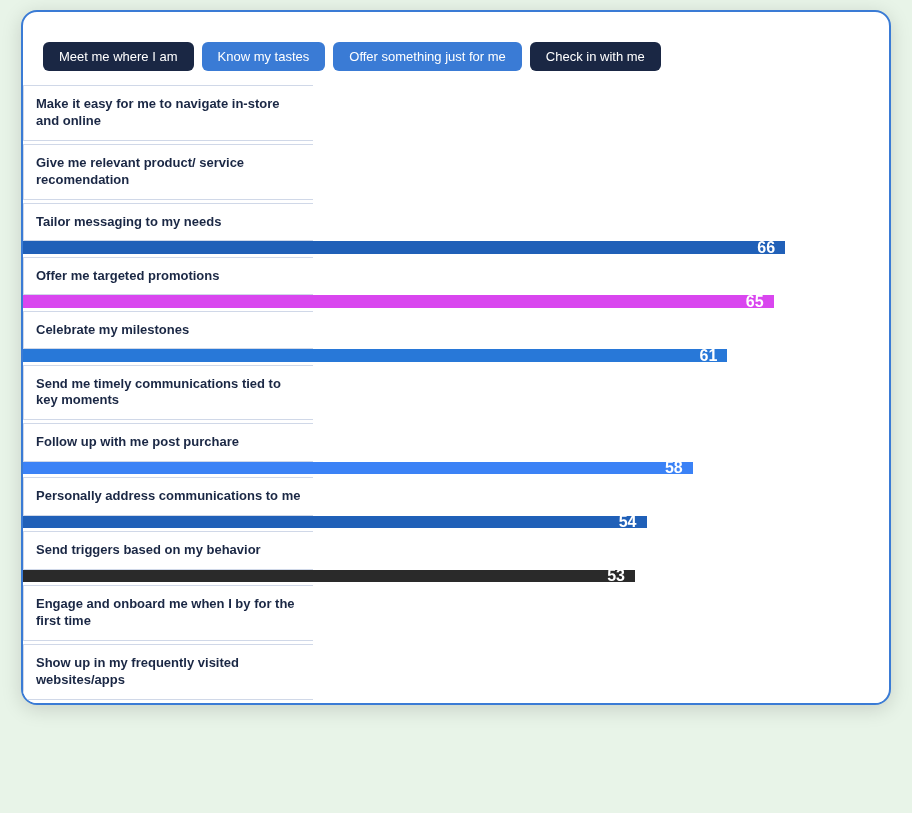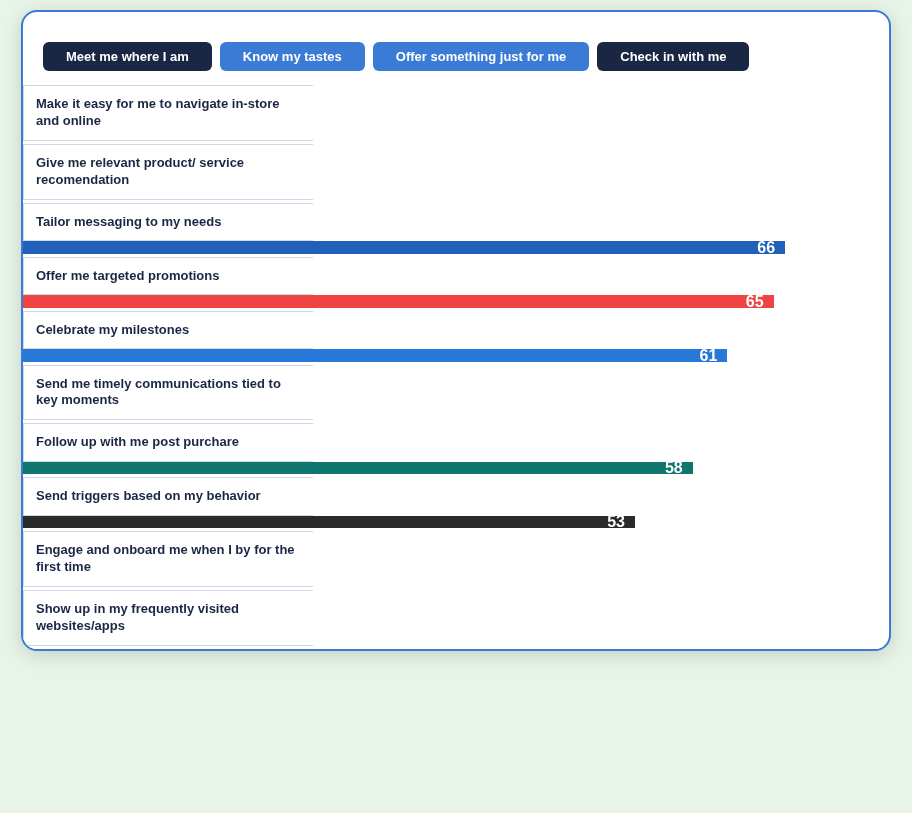--- a/index.html
+++ b/index.html
@@ -31,24 +31,24 @@
       letter-spacing: 0.5px;
       margin-bottom: 12px;
       text-transform: uppercase;
     }
     .tabs {
       display: flex;
       gap: 8px;
       flex-wrap: wrap;
     }
     .tab {
-      padding: 7px 23px;
+      padding: 7px 16px;
       border-radius: 6px;
       font-size: 13px;
-      font-weight: 700;
+      font-weight: 400;
       cursor: pointer;
       border: none;
     }
     .tab-dark {
       background: #1a2744;
       color: white;
     }
     .tab-blue {
       background: #3a7bd5;
       color: white;
@@ -139,21 +139,21 @@
         <div class="bar-label">Tailor messaging to my needs</div>
         <div class="bar-container">
           <div class="bar-fill" style="width: 88%; background-color: rgb(32, 96, 184);">
             <span class="bar-value">66</span>
           </div>
         </div>
       </div>
       <div class="bar-row">
         <div class="bar-label">Offer me targeted promotions</div>
         <div class="bar-container">
-          <div class="bar-fill" style="width: 86.6667%; background-color: #ef4444;">
+          <div class="bar-fill" style="width: 86.6667%; background-color: #d946ef;">
             <span class="bar-value">65</span>
           </div>
         </div>
       </div>
       <div class="bar-row">
         <div class="bar-label">Celebrate my milestones</div>
         <div class="bar-container">
           <div class="bar-fill" style="width: 81.3333%; background-color: rgb(40, 120, 216);">
             <span class="bar-value">61</span>
           </div>
@@ -163,22 +163,30 @@
         <div class="bar-label">Send me timely communications tied to key moments</div>
         <div class="bar-container">
           <div class="bar-fill" style="width: 78.6667%; background-color: rgb(40, 120, 216);">
             <span class="bar-value">59</span>
           </div>
         </div>
       </div>
       <div class="bar-row">
         <div class="bar-label">Follow up with me post purchare</div>
         <div class="bar-container">
-          <div class="bar-fill" style="width: 77.3333%; background-color: #0f766e;">
+          <div class="bar-fill" style="width: 77.3333%; background-color: #3b82f6;">
             <span class="bar-value">58</span>
+          </div>
+        </div>
+      </div>
+      <div class="bar-row">
+        <div class="bar-label">Personally address communications to me</div>
+        <div class="bar-container">
+          <div class="bar-fill" style="width: 72%; background-color: rgb(32, 96, 184);">
+            <span class="bar-value">54</span>
           </div>
         </div>
       </div>
       <div class="bar-row">
         <div class="bar-label">Send triggers based on my behavior</div>
         <div class="bar-container">
           <div class="bar-fill" style="width: 70.6667%; background-color: rgb(42, 42, 42);">
             <span class="bar-value">53</span>
           </div>
         </div>

